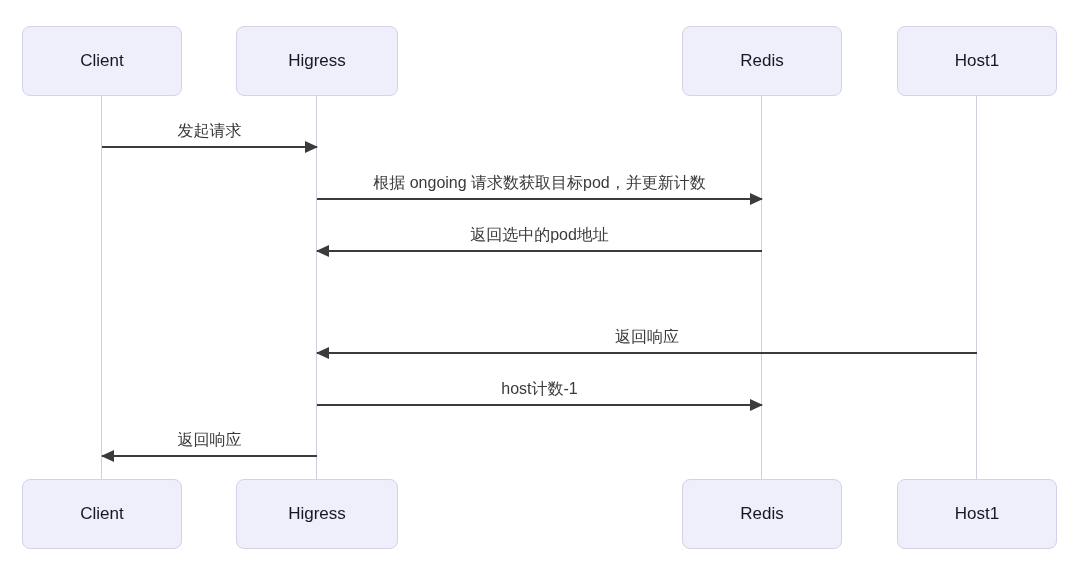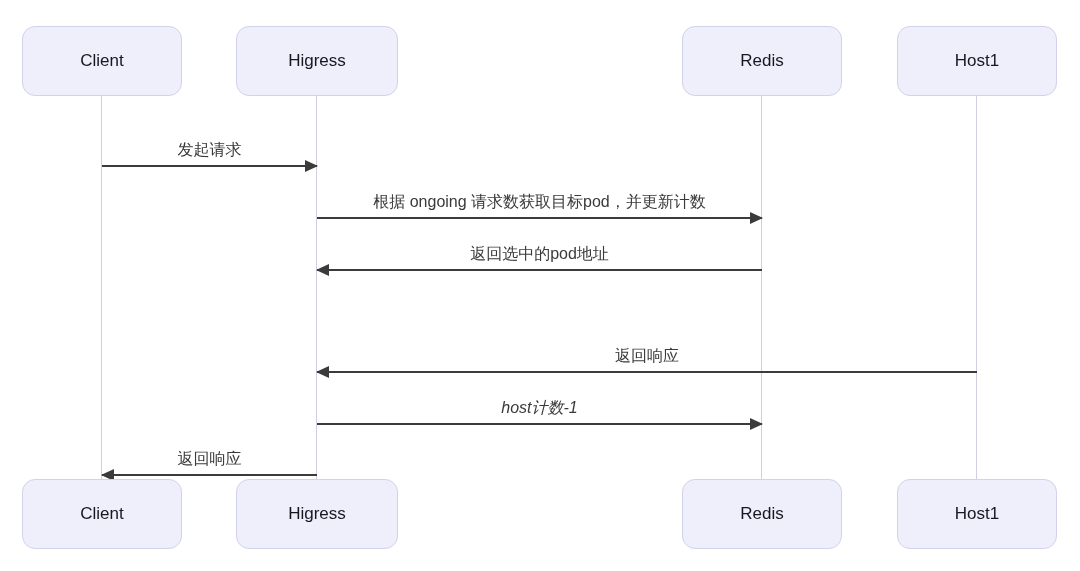--- a/index.html
+++ b/index.html
@@ -22,41 +22,40 @@
     height: 383px;
     width: 1px;
     background: #cfcfe3;
   }
   
   .participant {
     position: absolute;
     height: 70px;
     background: #efeffb;
     border: 1px solid #d2d2ea;
-    border-radius: 13px;
+    border-radius: 8px;
     display: flex;
     align-items: center;
     justify-content: center;
     font-size: 17px;
     font-weight: 500;
     color: #17171f;
     box-sizing: border-box;
   }
   .participant.row-top { top: 26px; }
   .participant.row-bottom { top: 479px; }
   
   .message { position: absolute; }
   .msg-label {
     height: 28px;
     line-height: 26px;
     text-align: center;
     font-size: 16px;
     color: #3a3a3a;
     white-space: nowrap;
-    margin-top: 19px;
   }
   .msg-line {
     position: relative;
     height: 0;
     border-top: 2px solid #3b3b3b;
   }
   .msg-line .head {
     position: absolute;
     top: -7px;
     width: 0;
@@ -118,21 +117,21 @@
   </div>
 
 
   <div class="message" style="left:317px;width:660px;top:324px;">
     <div class="msg-label">返回响应</div>
     <div class="msg-line dir-left">
         <i class="head"></i>
       </div>
   </div>
 
-  <div class="message" style="left:317px;width:445px;top:376px;font-style:italic;">
+  <div class="message" style="left:317px;width:445px;top:376px;">
     <div class="msg-label">host计数-1</div>
     <div class="msg-line dir-right">
         <i class="head"></i>
       </div>
   </div>
 
   <div class="message" style="left:102px;width:215px;top:427px;">
     <div class="msg-label">返回响应</div>
     <div class="msg-line dir-left">
         <i class="head"></i>

